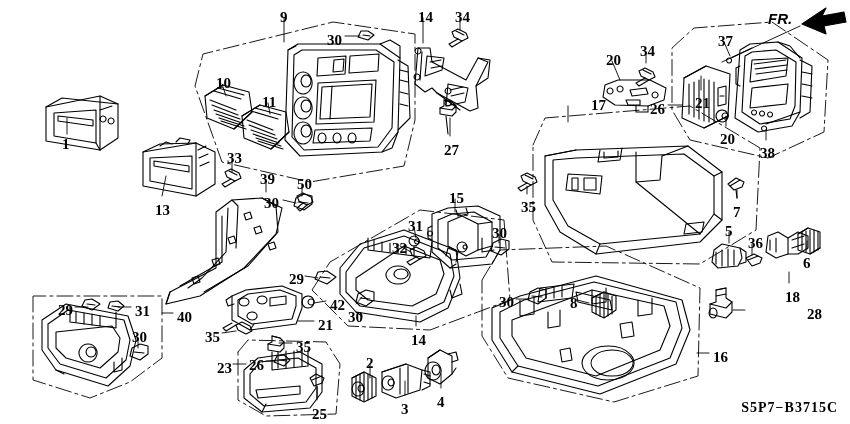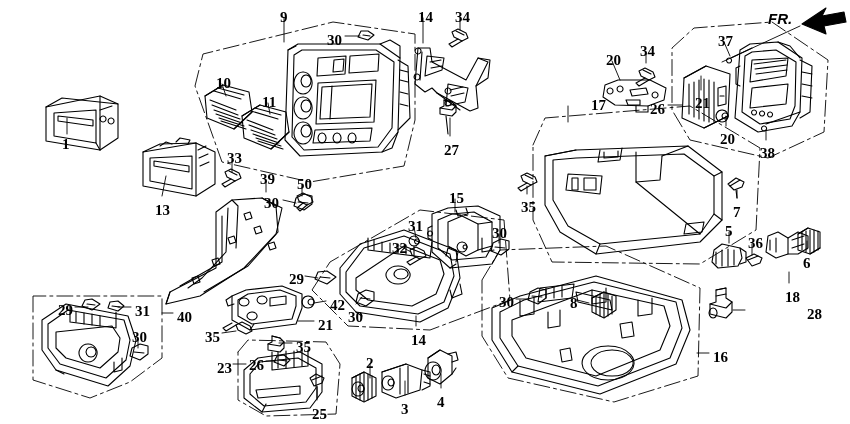--- a/index.html
+++ b/index.html
@@ -584,14 +584,15 @@
       <div class="lbl" style="left: 803px; top: 256px;">6</div>
       <div class="lbl" style="left: 785px; top: 290px;">18</div>
       <div class="lbl" style="left: 791px; top: 307px; margin-left: 16px;">28</div>
       <div class="lbl" style="left: 499px; top: 295px;">30</div>
       <div class="lbl" style="left: 570px; top: 296px;">8</div>
       <div class="lbl" style="left: 713px; top: 350px;">16</div>
     </div>
 
   <div class="fr" style="left:768px;top:10px;">FR.</div>
 
+  <div class="code">S5P7−B3715C</div>
 
 </div>
 
 </body></html>

